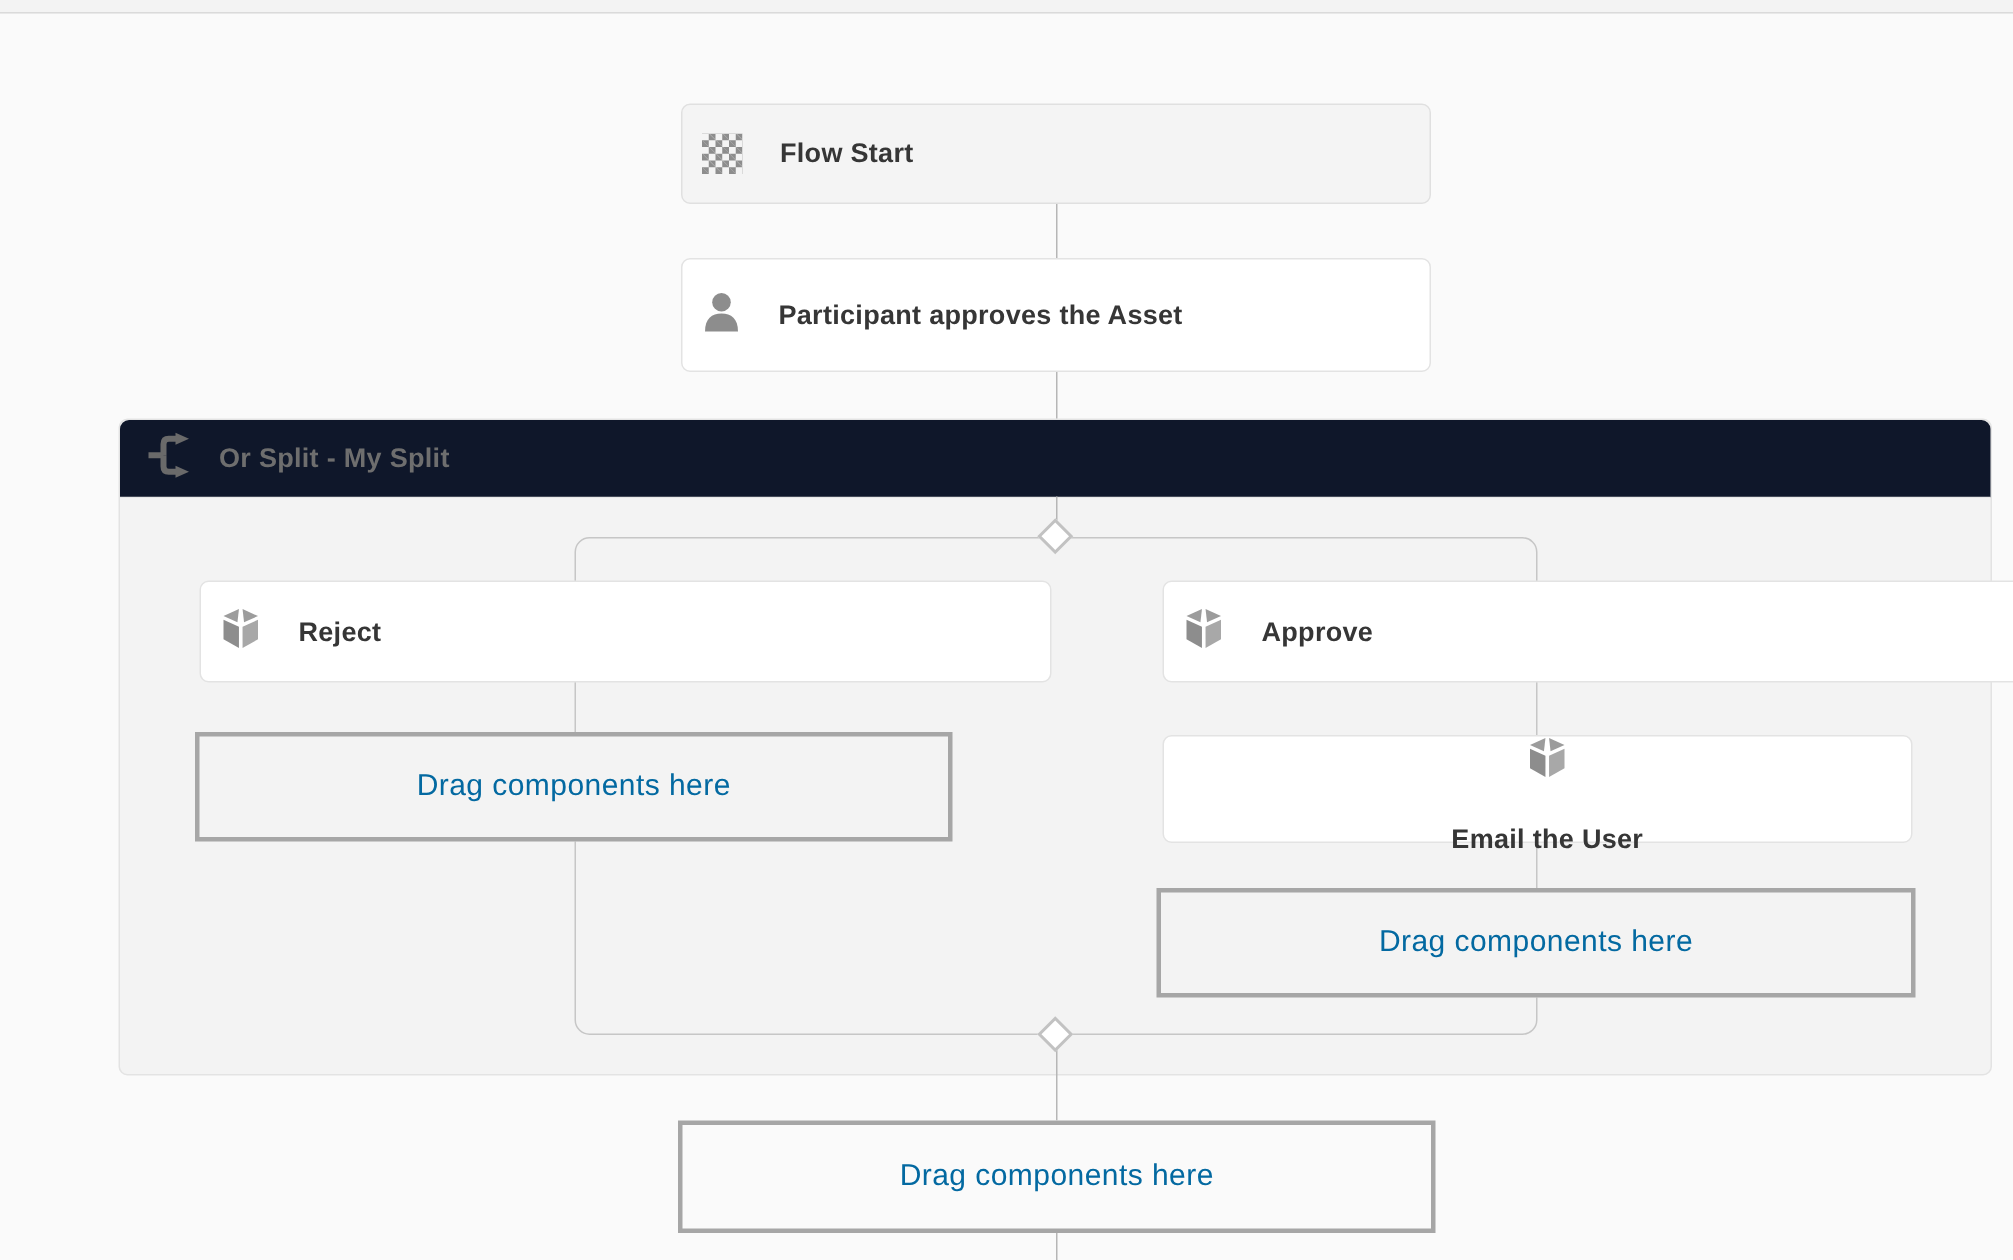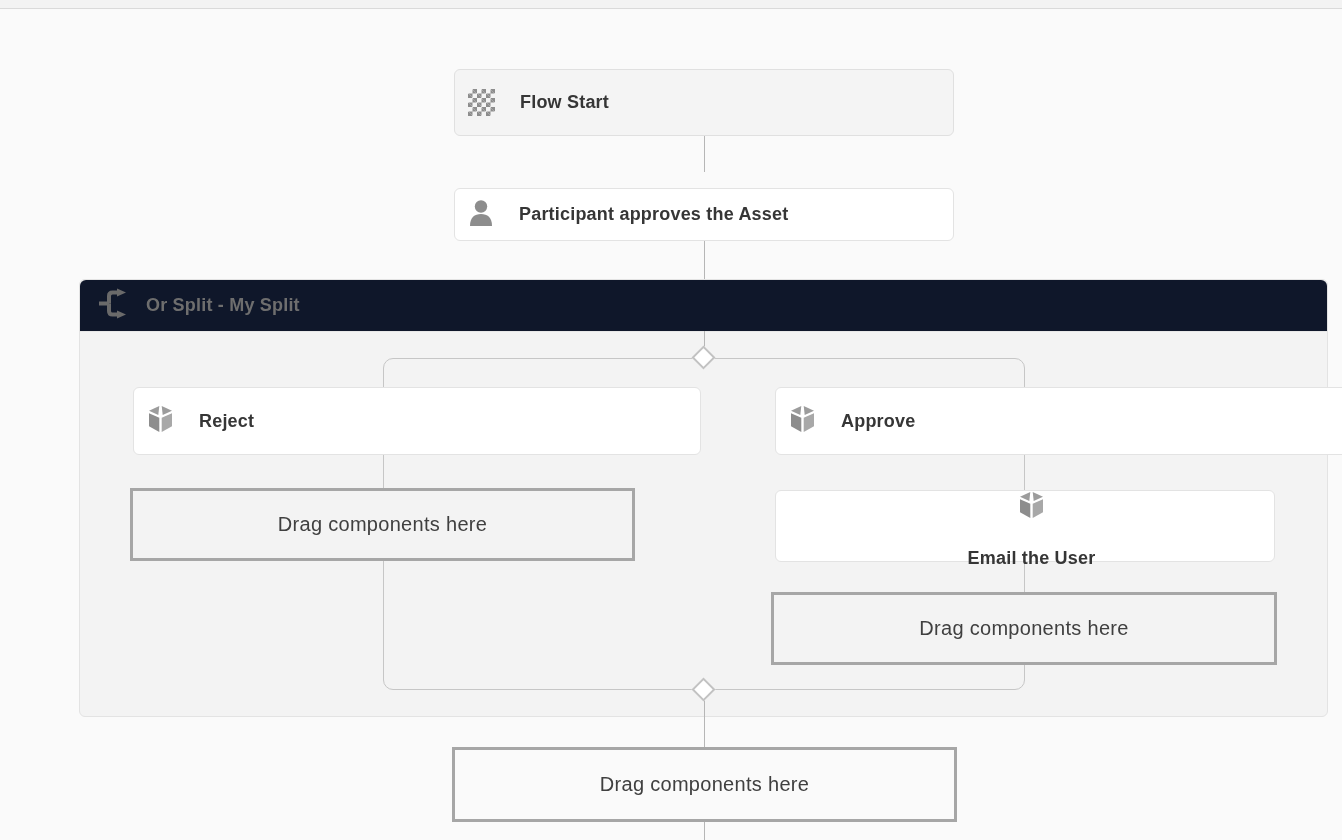--- a/index.html
+++ b/index.html
@@ -52,21 +52,21 @@
     border:2px solid #c2c2c2;transform:rotate(45deg);z-index:4;
   }
   
   .dropzone{
     position:absolute;box-sizing:border-box;border:3px solid #a6a6a6;
     display:flex;align-items:center;justify-content:center;
     background:#f3f3f3;z-index:3;
   }
   .dropzone.on-page{background:#fafafa;}
   .dropzone-label{
-    font-size:20px;color:#404040;letter-spacing:.3px;
+    font-size:20px;color:#0369a1;letter-spacing:.3px;
   }
   
   .icon{display:inline-block;flex:0 0 auto;}
   .checker{
     width:27px;height:27px;
     background-image:
       linear-gradient(45deg,#8d8d8d 25%,transparent 25%,transparent 75%,#8d8d8d 75%),
       linear-gradient(45deg,#8d8d8d 25%,transparent 25%,transparent 75%,#8d8d8d 75%);
     background-size:9px 9px;
     background-position:0 0,4.5px 4.5px;
@@ -100,21 +100,21 @@
   <div class="vline" style="top:240px;height:39px;"></div>
   <div class="vline" style="top:331px;height:27px;"></div>
   <div class="vline" style="top:698px;height:49px;"></div>
   <div class="vline" style="top:822px;height:18px;"></div>
 
   <div class="node gray" style="left:454px;top:69px;width:500px;height:67px;">
     <span class="icon checker"></span>
     <span class="node-label">Flow Start</span>
   </div>
 
-  <div class="node" style="left:454px;top:172px;width:500px;height:53px;margin-top:16px;">
+  <div class="node" style="left:454px;top:172px;width:500px;height:76px;">
     <span class="icon">
       <svg width="26" height="28" viewBox="0 0 26 28">
         <circle cx="13" cy="7.5" r="6.2" fill="#8d8d8d"></circle>
         <path d="M2 27 C2 18.5 6.5 15 13 15 C19.5 15 24 18.5 24 27 Z" fill="#8d8d8d"></path>
       </svg>
     </span>
     <span class="node-label">Participant approves the Asset</span>
   </div>
 
   <div class="node" style="left:133px;top:387px;width:568px;height:68px;">

